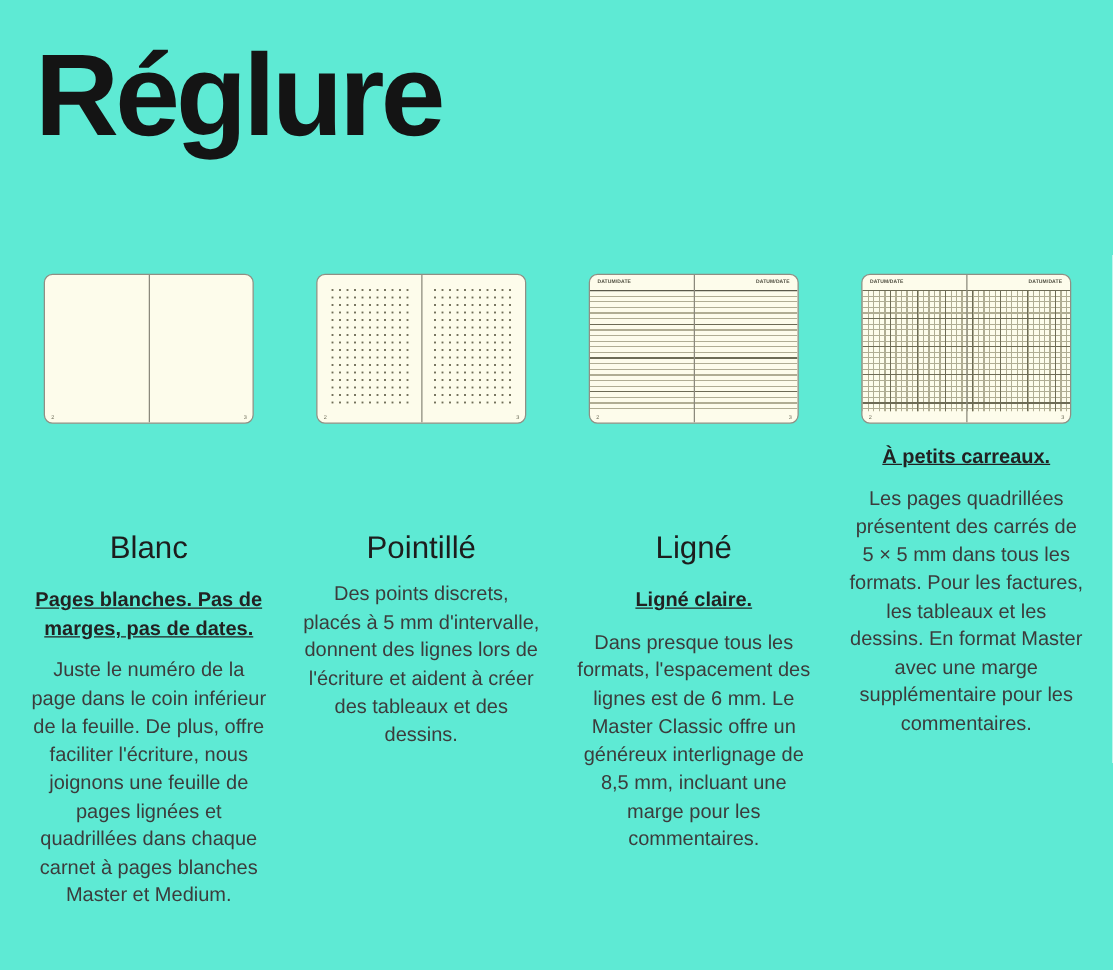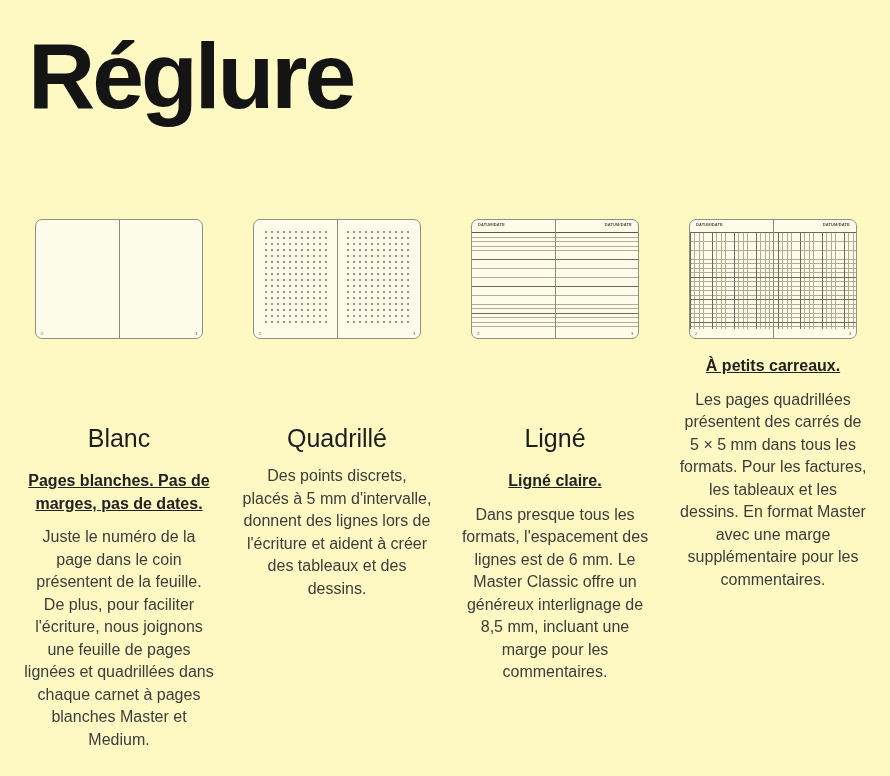--- a/index.html
+++ b/index.html
@@ -8,21 +8,21 @@
     background: #ffffff;
     font-family: "Liberation Sans", sans-serif;
   }
   .page {
     position: relative;
     width: 890px;
     height: 776px;
     box-sizing: border-box;
     padding: 0 22px 20px 24px;
     overflow: hidden;
-    background: #fef9c3;
+    background: #5eead4;
   }
   .title {
     margin: 30px 0 0 4px;
     font-size: 93px;
     font-weight: 700;
     letter-spacing: -3px;
     line-height: 1.0;
     color: #141414;
   }
   .columns {
@@ -152,34 +152,34 @@
     <div class="col">
       <div class="figure">
         <div class="notebook">
           <div class="spine"></div>
           <span class="pagenum pn-left">2</span>
           <span class="pagenum pn-right">3</span>
         </div>
       </div>
       <h2 class="col-heading">Blanc</h2>
       <h3 class="col-subtitle">Pages blanches. Pas de marges, pas de dates.</h3>
-      <p class="col-body">Juste le numéro de la page dans le coin présentent de la feuille. De plus, pour faciliter l'écriture, nous joignons une feuille de pages lignées et quadrillées dans chaque carnet à pages blanches Master et Medium.</p>
+      <p class="col-body">Juste le numéro de la page dans le coin inférieur de la feuille. De plus, offre faciliter l'écriture, nous joignons une feuille de pages lignées et quadrillées dans chaque carnet à pages blanches Master et Medium.</p>
     </div>
 
     <div class="col">
       <div class="figure">
         <div class="notebook">
           <div class="dots dots-left"></div>
           <div class="dots dots-right"></div>
           <div class="spine"></div>
           <span class="pagenum pn-left">2</span>
           <span class="pagenum pn-right">3</span>
         </div>
       </div>
-      <h2 class="col-heading">Quadrillé</h2>
+      <h2 class="col-heading">Pointillé</h2>
       <p class="col-body">Des points discrets, placés à 5 mm d'intervalle, donnent des lignes lors de l'écriture et aident à créer des tableaux et des dessins.</p>
     </div>
 
     <div class="col">
       <div class="figure">
         <div class="notebook">
           <span class="datelabel dl-left">DATUM/DATE</span>
           <span class="datelabel dl-right">DATUM/DATE</span>
           <div class="headrule"></div>
           <div class="rules"></div>

